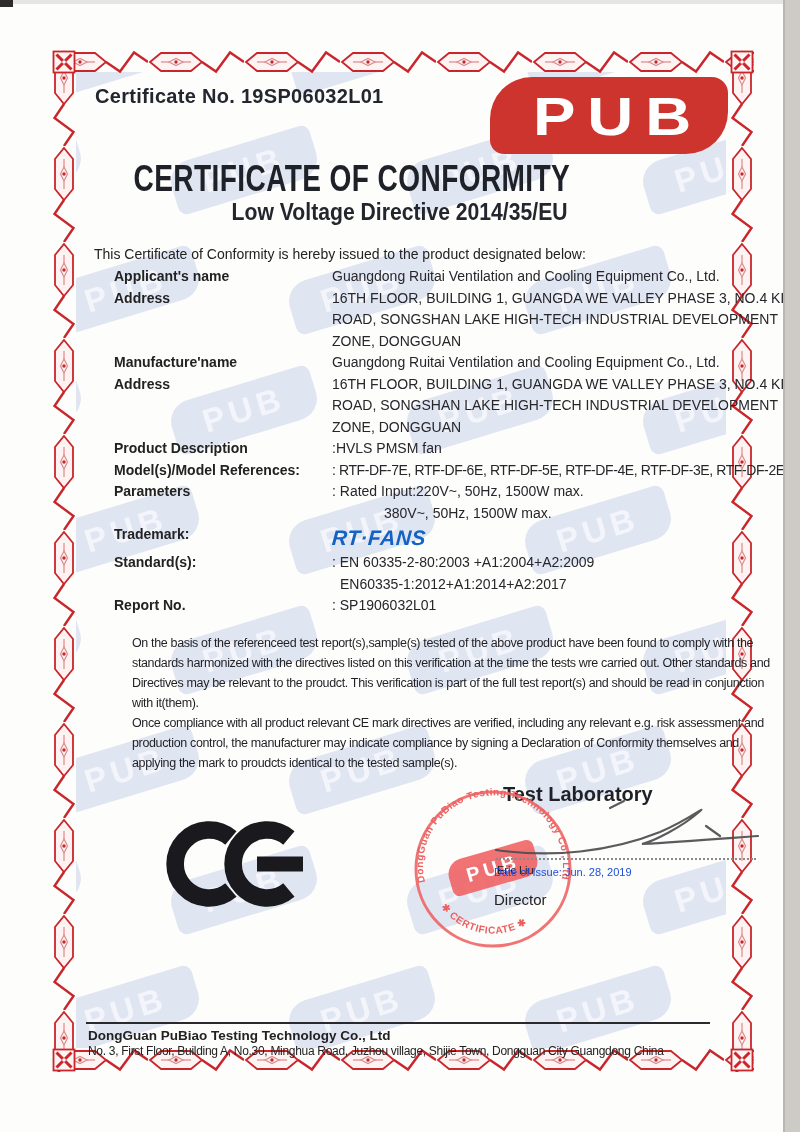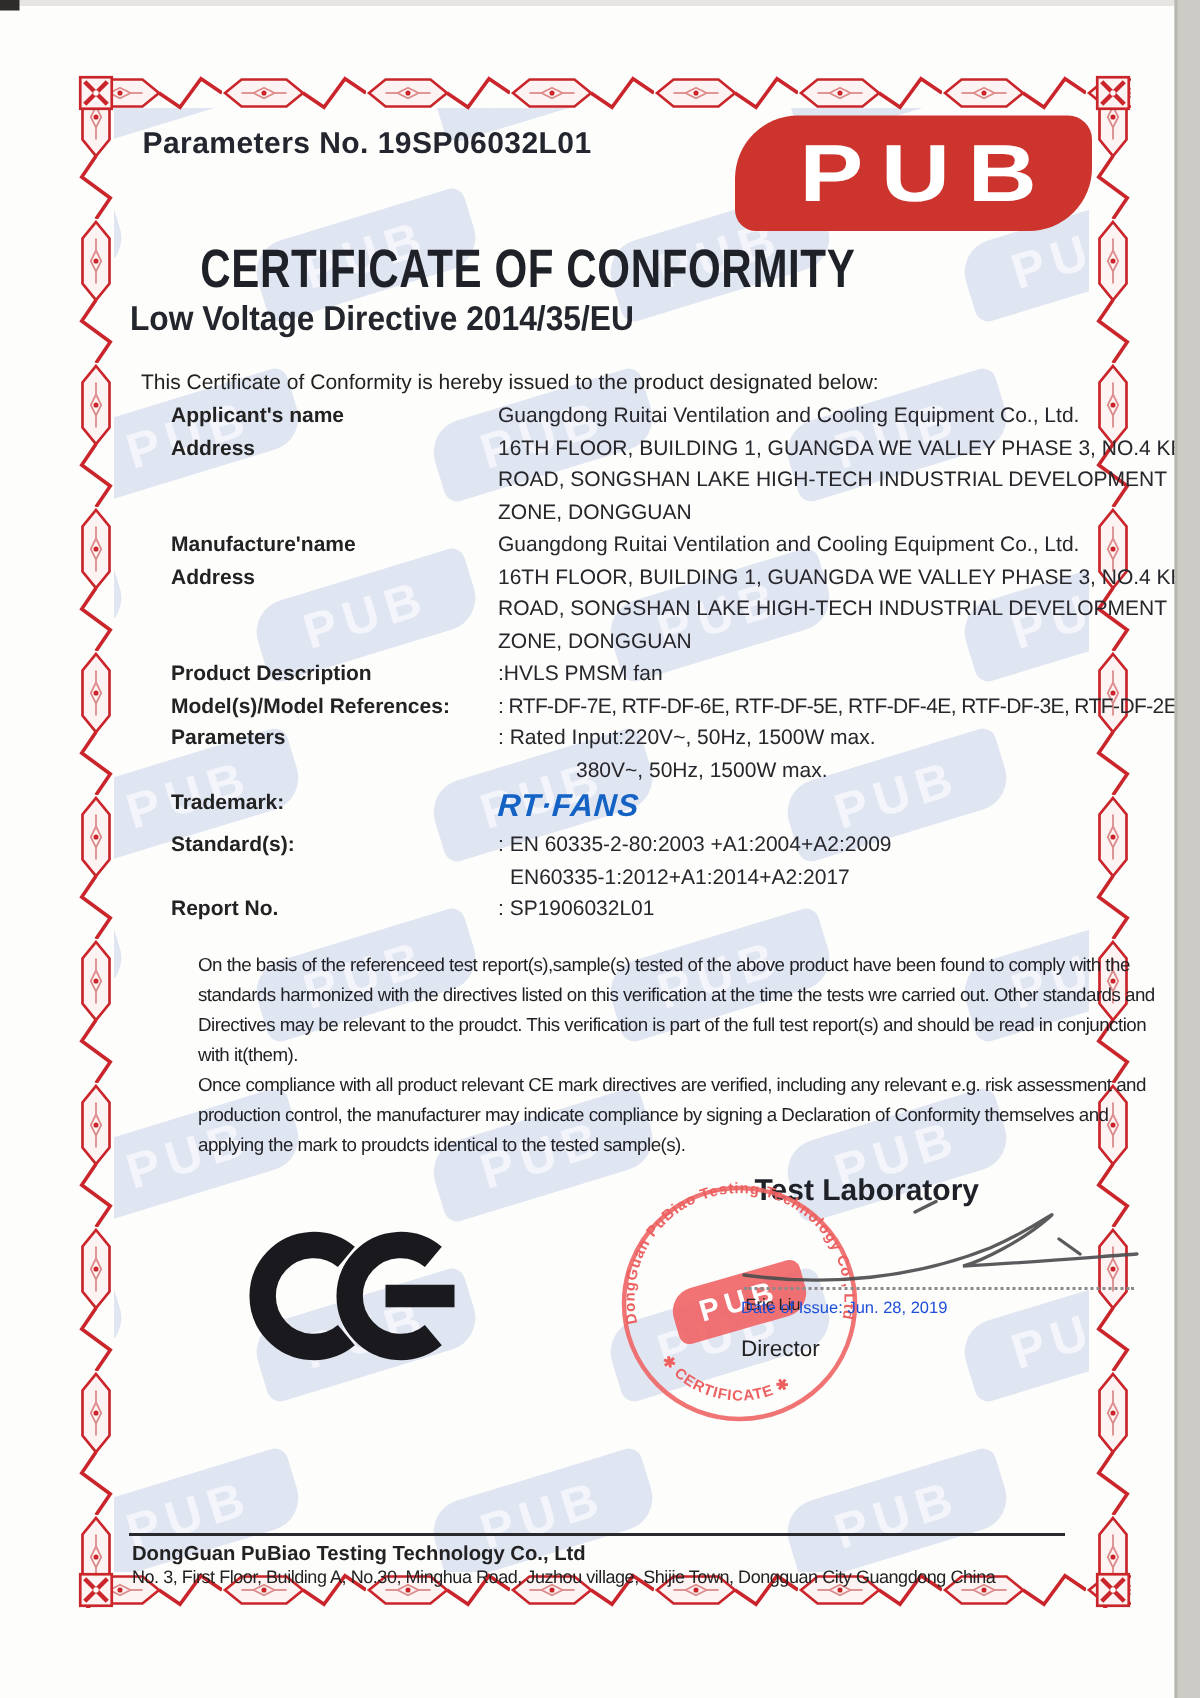--- a/index.html
+++ b/index.html
@@ -41,21 +41,21 @@
     position:absolute; left:490px; top:77px; width:238px; height:77px;
     background:#ce342e; border-radius:42px 16px 42px 14px;
     display:flex; align-items:center; justify-content:center; padding-left:18px;
   }
   .pub-logo span {
     color:#ffffff; font-weight:bold; font-size:54px; letter-spacing:10px;
     transform:scaleX(1.18); display:inline-block; line-height:1;
   }
   .doc-title { position:absolute; left:72px; top:158px; width:656px; }
   .doc-title span { display:inline-block; font-size:36px; font-weight:bold; color:#1e2127; transform:scaleX(.78); white-space:nowrap; letter-spacing:.5px; }
-  .doc-subtitle { position:absolute; left:72px; top:199px; width:656px; }
+  .doc-subtitle { position:absolute; left:72px; top:199px; width:656px; text-align:center; }
   .doc-subtitle span { display:inline-block; font-size:23px; font-weight:bold; color:#23262c; transform:scaleX(.92); white-space:nowrap; }
   .intro { position:absolute; left:94px; top:246px; font-size:14px; color:#222; }
 
   .fields { position:absolute; left:90px; top:266px; width:640px; font-size:14px; line-height:21.5px; }
   .frow { display:flex; }
   .flabel { width:218px; flex:none; font-weight:bold; color:#222;margin-left:24px; }
   .fval div { white-space:nowrap; }
   .val-tight { letter-spacing:-0.4px; }
   .indent2 { margin-left:52px; }
   .indent1 { margin-left:8px; }
@@ -185,21 +185,21 @@
     <svg class="c-bl" width="24" height="24">
         <use href="#cornerM"></use>
       </svg>
     <svg class="c-br" width="24" height="24">
         <use href="#cornerM"></use>
       </svg>
   </div>
 
   <div class="content">
 
-    <div class="cert-no">Parameters No. 19SP06032L01</div>
+    <div class="cert-no">Certificate No. 19SP06032L01</div>
 
     <div class="pub-logo">
       <span>PUB</span>
     </div>
 
     <div class="doc-title">
       <span>CERTIFICATE OF CONFORMITY</span>
     </div>
     <div class="doc-subtitle">
       <span>Low Voltage Directive 2014/35/EU</span>

